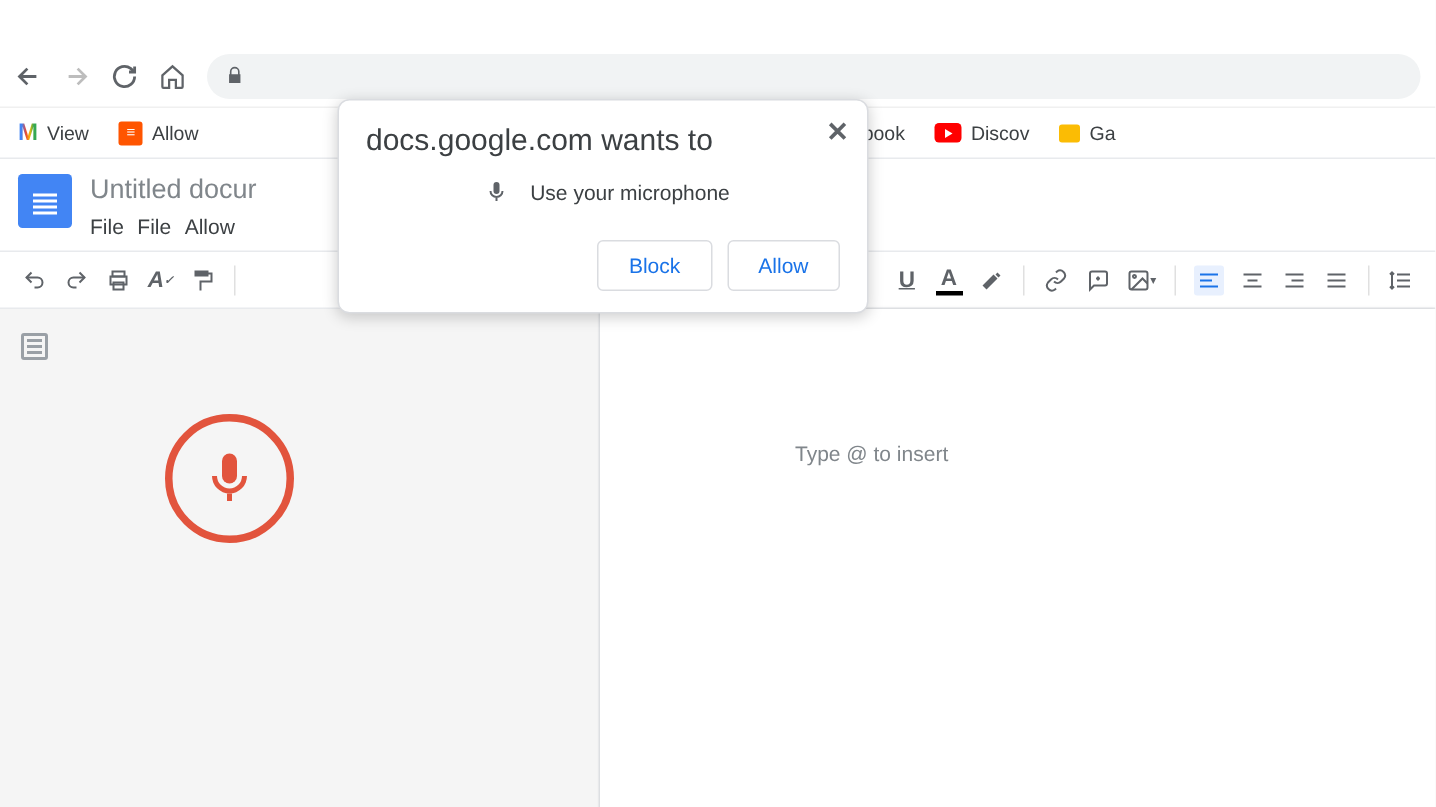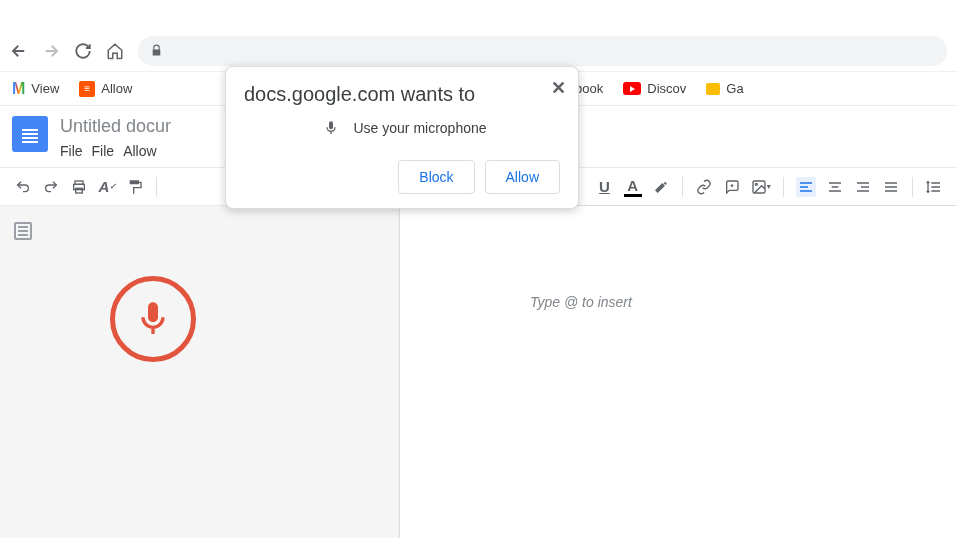--- a/index.html
+++ b/index.html
@@ -30,21 +30,21 @@
   .tb-sep { width:1px; height:20px; background:#e0e0e0; margin:0 2px;}
   .tb-icn.active { background:#e8f0fe; color:#1a73e8; border-radius:2px; padding:2px;}
 
   .workspace { display:flex; height: 346px; background:#f8f9fa; }
   .lpane { width: 400px; background:#f5f5f5; position:relative; border-right:1px solid #e8eaed;}
   .outline-box { position:absolute; top:16px; left:14px; width:18px; height:18px; border:2px solid #9aa0a6; border-radius:2px; display:flex; align-items:center; justify-content:center;}
   .outline-box::after{ content:""; width:10px; height:2px; background:#9aa0a6; box-shadow:0 4px 0 #9aa0a6, 0 -4px 0 #9aa0a6;}
   .mic-circle { position:absolute; top:70px; left:110px; width:86px; height:86px; border:5px solid #e2543d; border-radius:50%; display:flex; align-items:center; justify-content:center; cursor:pointer;}
 
   .rpane { flex:1; background:#fff; position:relative; box-shadow: -1px 0 2px rgba(0,0,0,0.05), 0 -1px 3px rgba(0,0,0,0.05);}
-  .placeholder { position:absolute; top:88px; left:130px; font-style:italic; color:#80868b; font-size:14px;}
+  .placeholder { position:absolute; top:88px; left:130px; color:#80868b; font-size:14px;}
 
   .perm-popup { position:absolute; top:66px; left:225px; width:354px; background:#fff; border:1px solid #dadce0; border-radius:8px; box-shadow: 0 2px 10px rgba(0,0,0,0.2); padding: 16px 18px 14px 18px; z-index:100;}
   .perm-close { position:absolute; top:10px; right:12px; font-size:18px; color:#5f6368; cursor:pointer; font-weight:bold;}
   .perm-title { font-size:20px; color:#3c4043; margin-bottom:14px;}
   .perm-line { display:flex; align-items:center; gap:14px; font-size:14px; color:#3c4043; margin-bottom:24px; padding-left:6px;justify-content:center;}
   .perm-btns { display:flex; justify-content:flex-end; gap:10px;}
   .perm-btn { border:1px solid #dadce0; background:#fff; color:#1a73e8; font-size:14px; padding: 8px 20px; border-radius:4px; cursor:pointer;}
 
   .gmailM { font-weight:bold; font-size:16px; background: linear-gradient(90deg,#4285f4 20%,#ea4335 40%,#fbbc05 60%,#34a853 80%); -webkit-background-clip:text; color:transparent;}
   .sc-box { width:16px; height:16px; background:#ff5500; border-radius:2px; display:flex; align-items:center; justify-content:center; color:#fff; font-size:10px;}

